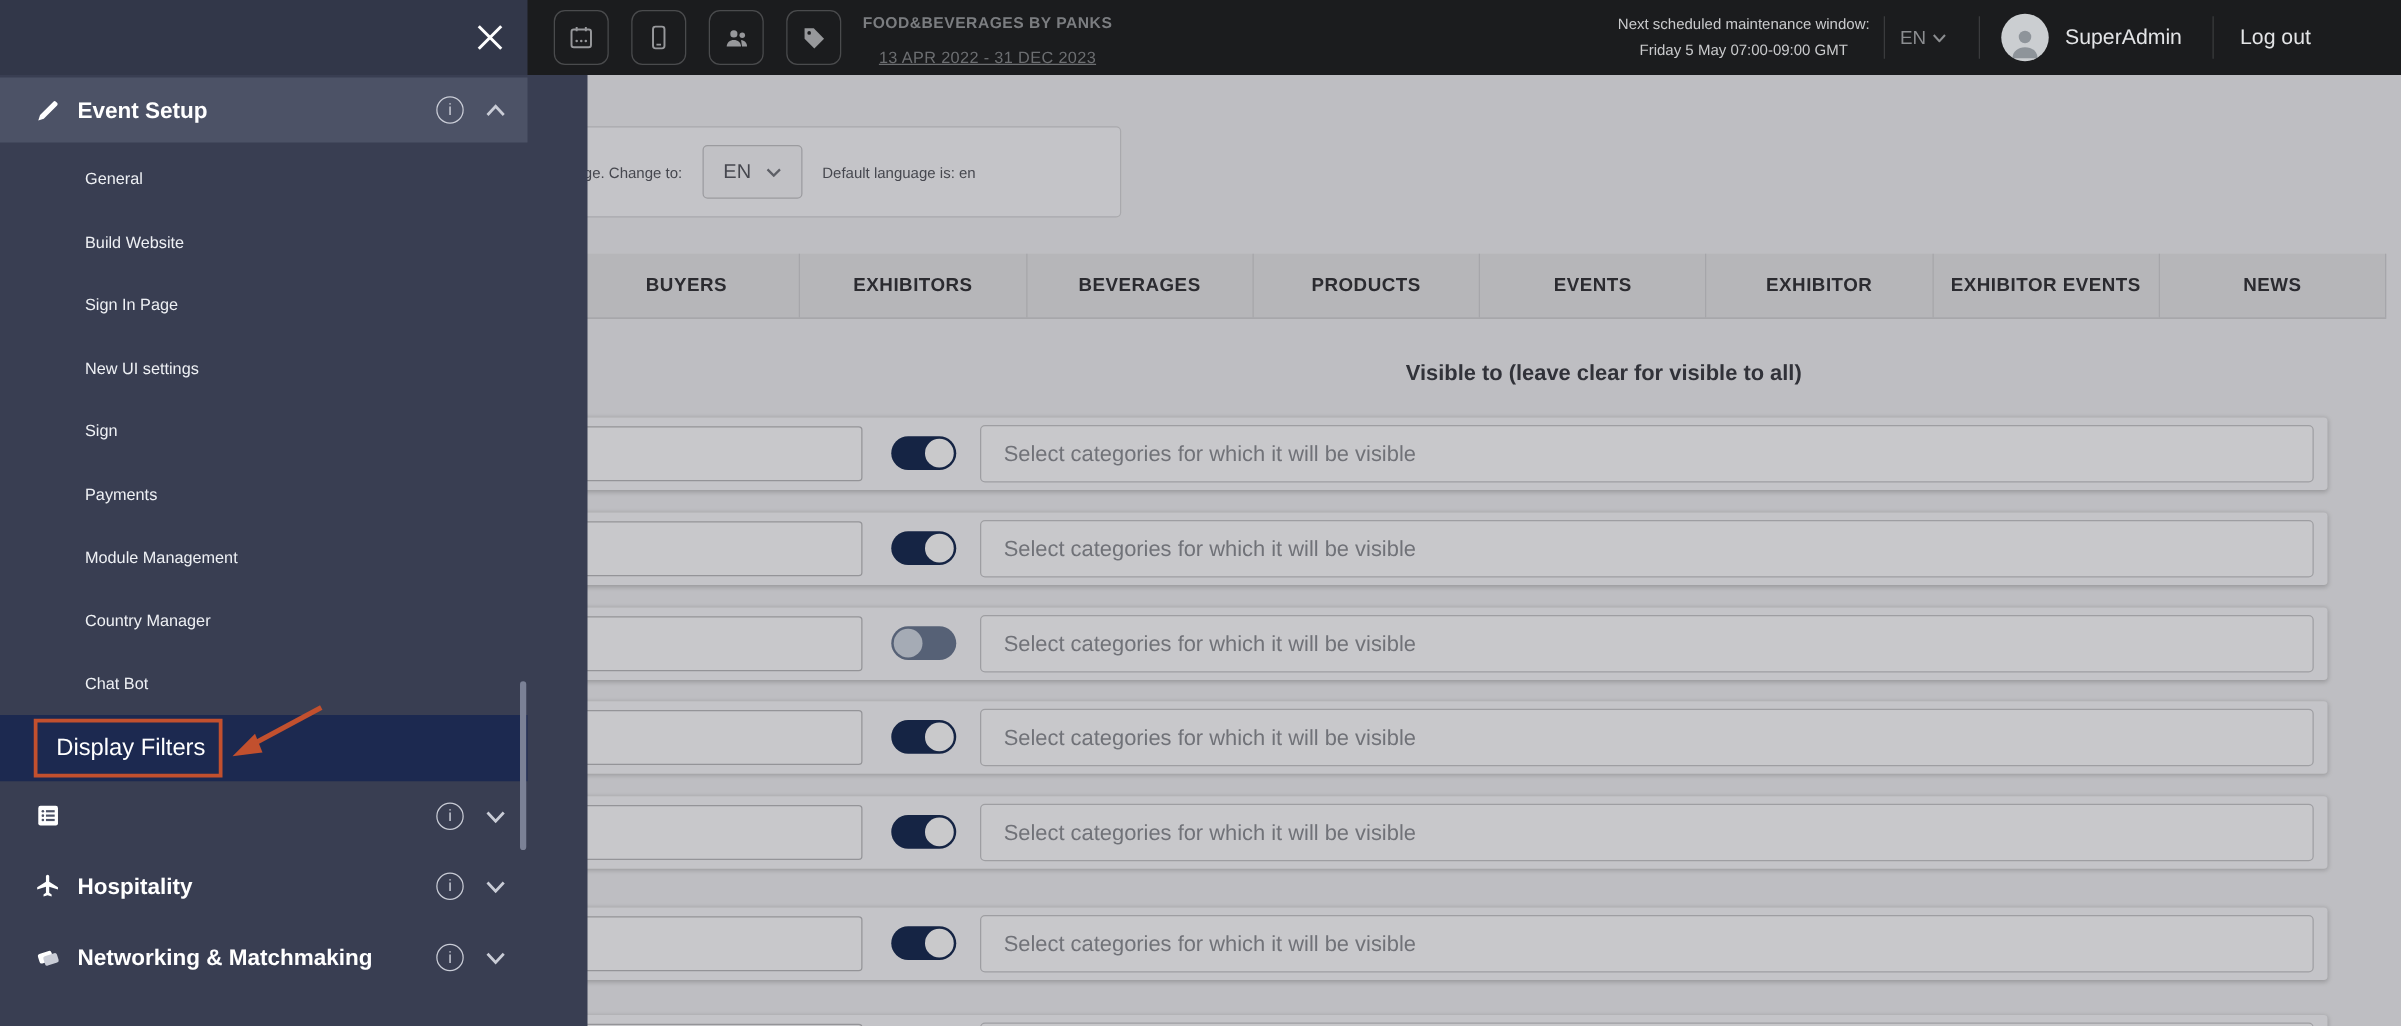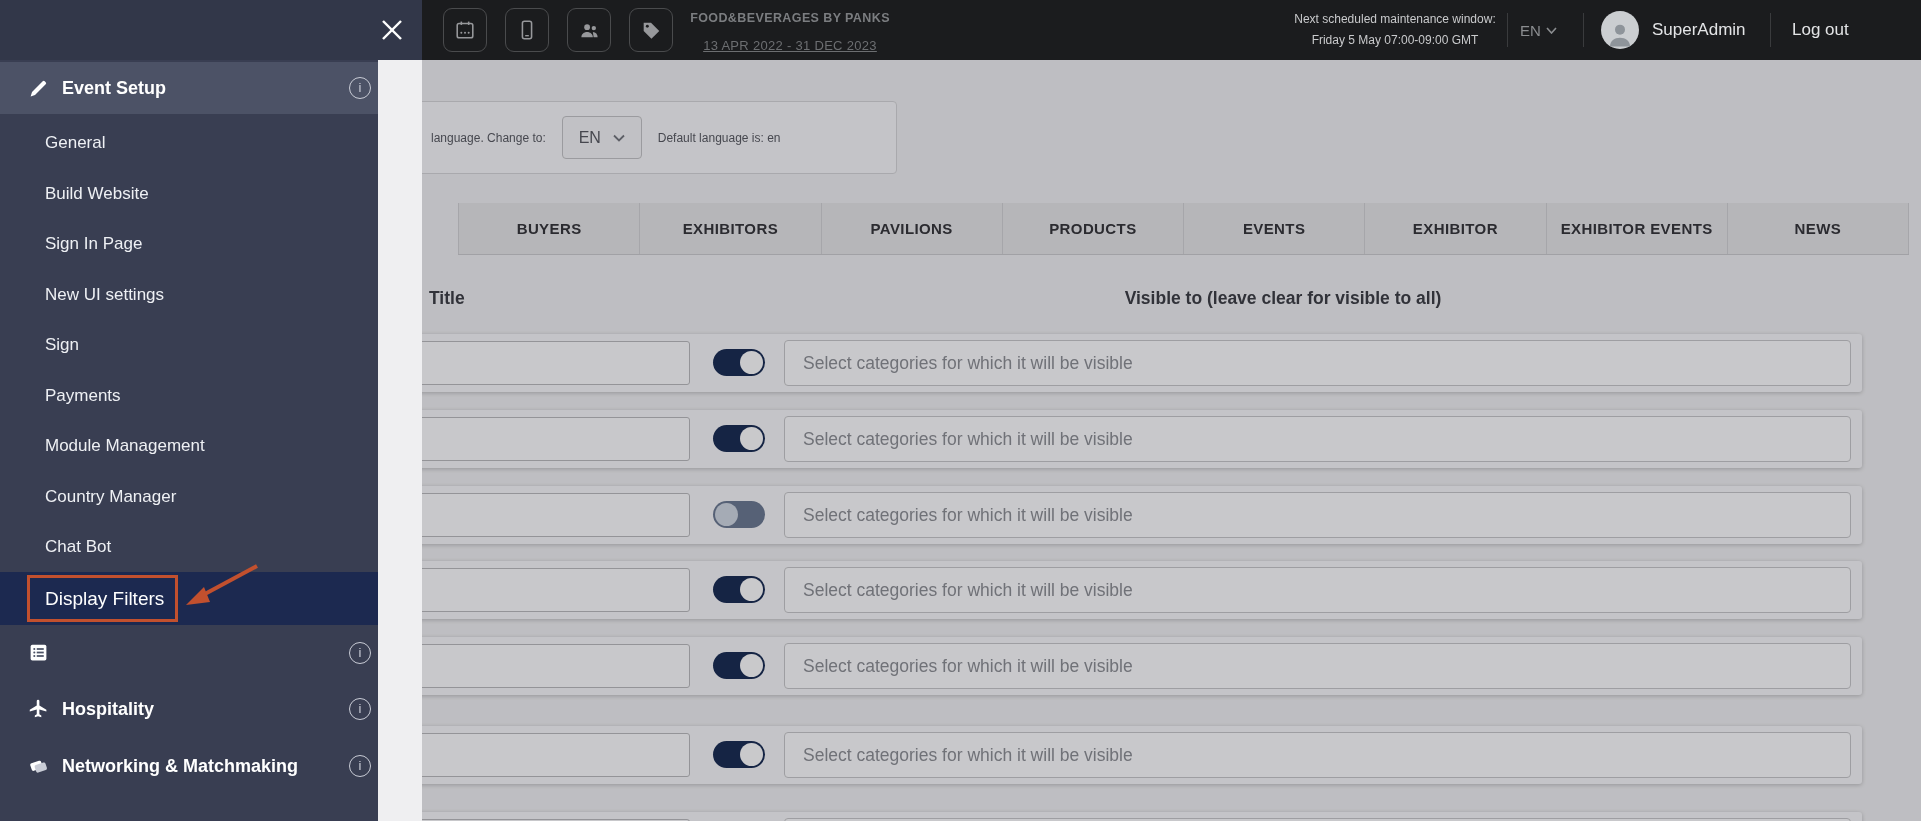--- a/index.html
+++ b/index.html
@@ -22,30 +22,30 @@
   .tb-lang { position:absolute; left:1520px; top:0; height:60px; display:flex; align-items:center;
              gap:5px; color:#8b8d90; font-size:15px; cursor:pointer; }
   .avatar { position:absolute; left:1601px; top:11px; width:38px; height:38px; border-radius:50%;
             background:#cbced1; display:flex; align-items:flex-end; justify-content:center; overflow:hidden; }
   .tb-user { position:absolute; left:1652px; top:0; height:60px; display:flex; align-items:center;
              font-size:17px; color:#e3e4e6; }
   .tb-logout { position:absolute; left:1792px; top:0; height:60px; display:flex; align-items:center;
                font-size:17px; color:#e3e4e6; cursor:pointer; }
 
   
-  .sidebar { position:absolute; left:0; top:60px; width:378px; height:761px; background:#393e52;
+  .sidebar { position:absolute; left:0; top:60px; width:470px; height:761px; background:#393e52;
              z-index:20; overflow:hidden; }
   .sb-header { position:absolute; left:0; top:2px; width:422px; height:52px; background:#4c5266; cursor:pointer; }
   .sb-header .lbl { position:absolute; left:62px; top:0; line-height:52px; font-size:18px; font-weight:bold; color:#fff; }
   .sb-ico { position:absolute; left:28px; top:16px; width:21px; height:21px; color:#fff; }
   .info-ico { position:absolute; left:349px; top:15px; width:22px; height:22px; border:1.5px solid #c9ccd6;
               border-radius:50%; color:#c9ccd6; font-size:13px; text-align:center; line-height:20px; font-style:normal; }
   .chev { position:absolute; left:388px; top:21px; width:17px; height:11px; color:#c9ccd6; }
-  .sb-item { position:absolute; left:0; width:422px; height:40px; line-height:40px; padding-left:45px;
-             font-size:17px; color:#eef0f4; cursor:pointer; }
+  .sb-item { position:absolute; left:0; width:422px; height:40px; line-height:40px; padding-left:68px;
+             font-size:13px; color:#eef0f4; cursor:pointer; }
   .sb-active { position:absolute; left:0; top:512px; width:422px; height:53px; background:#1c2950; cursor:pointer; }
   .sb-active .lbl { position:absolute; left:45px; top:0; line-height:53px; font-size:19px; color:#fff; }
   .red-box { position:absolute; left:27px; top:515px; width:151px; height:47px;
              border:3.5px solid #c2502e; z-index:2; }
   .sb-section { position:absolute; left:0; width:422px; height:44px; cursor:pointer; }
   .sb-section .lbl { position:absolute; left:62px; top:0; line-height:44px; font-size:18px; font-weight:bold; color:#fff; }
   .sb-section .sb-ico { top:11px; }
   .sb-section .info-ico { top:11px; }
   .sb-section .chev { top:17px; }
   .sb-scroll { position:absolute; left:416px; top:485px; width:5px; height:135px; background:#7b8196; border-radius:3px; }
@@ -99,21 +99,21 @@
         <svg width="12" height="8" viewBox="0 0 12 8">
             <polyline points="1,1.5 6,6.5 11,1.5" fill="none" stroke="#73757c" stroke-width="1.8"></polyline>
           </svg>
       </div>
       <span class="txt">Default language is: en</span>
     </div>
 
     <div class="tabs">
       <div class="tab">BUYERS</div>
       <div class="tab">EXHIBITORS</div>
-      <div class="tab">PAVILIONS</div>
+      <div class="tab">BEVERAGES</div>
       <div class="tab">PRODUCTS</div>
       <div class="tab">EVENTS</div>
       <div class="tab">EXHIBITOR</div>
       <div class="tab">EXHIBITOR EVENTS</div>
       <div class="tab">NEWS</div>
     </div>
 
     <div class="col-title">Title</div>
     <div class="col-visible">Visible to (leave clear for visible to all)</div>
 

